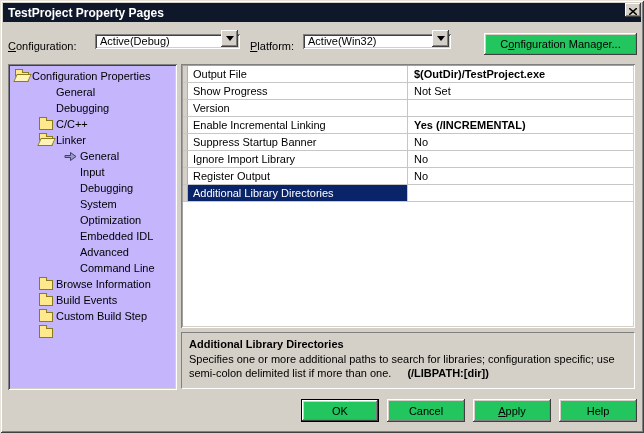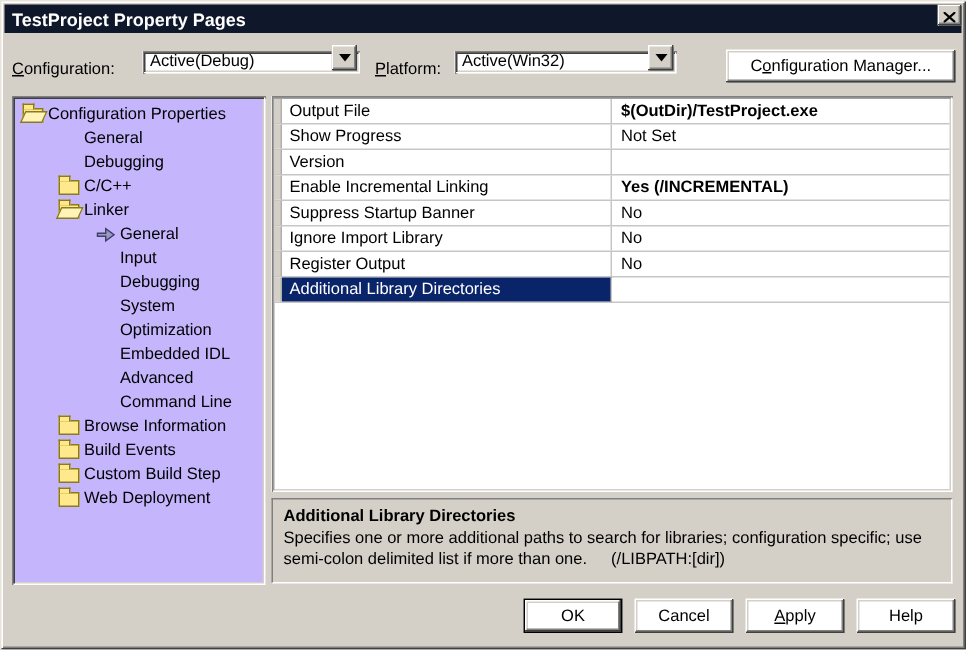--- a/index.html
+++ b/index.html
@@ -34,21 +34,21 @@
   }
   .combo-text{flex:1;padding-left:5px;line-height:15px;overflow:hidden;white-space:nowrap;}
   .combo-btn{
     width:17px;height:17px;margin:2px;background:#d4d0c8;
     box-shadow: inset -1px -1px 0 #404040, inset 1px 1px 0 #ffffff,
                 inset -2px -2px 0 #808080;
     display:flex;align-items:center;justify-content:center;
   }
   .tri{width:0;height:0;border-left:4px solid transparent;border-right:4px solid transparent;border-top:5px solid #000;}
   .btn{
-    background:#ffffff;border:none;font-size:11px;color:#000;padding:0;
+    background:#22c55e;border:none;font-size:11px;color:#000;padding:0;
     box-shadow: inset -1px -1px 0 #404040, inset 1px 1px 0 #ffffff,
                 inset -2px -2px 0 #808080, inset 2px 2px 0 #d4d0c8;
     cursor:default;
   }
   .cfgmgr{position:absolute;left:484px;top:33px;width:153px;height:22px;}
   
   .treepanel{
     position:absolute;left:8px;top:64px;width:169px;height:326px;background:#c4b5fd;
     box-shadow: inset 1px 1px 0 #808080, inset -1px -1px 0 #ffffff,
                 inset 2px 2px 0 #404040, inset -2px -2px 0 #d4d0c8;
@@ -86,24 +86,24 @@
     box-shadow: inset -1px -1px 0 #404040, inset 1px 1px 0 #ffffff,
                 inset -2px -2px 0 #808080;cursor:default;
   }
   
   .descpanel{
     position:absolute;left:181px;top:332px;width:454px;height:57px;background:#d4d0c8;
     border:1px solid;border-color:#808080 #ffffff #ffffff #808080;
     padding:4px 7px;line-height:14px;
   }
   .desc-title{font-weight:bold;margin-bottom:1px;}
-  .desc-flag{margin-left:16px;}
+  .desc-flag{margin-left:16px;font-weight:bold;}
   
   .btnrow{position:absolute;right:7px;bottom:11px;display:flex;gap:8px;}
-  .btnrow .btn{width:66px;height:23px;margin-top:24px;}
+  .btnrow .btn{width:78px;height:23px;margin-top:24px;}
   .btn-default{border:1px solid #000;}
 </style>
 </head>
 <body>
 
 <div class="dialog">
 
   <div class="titlebar">
     <span>TestProject Property Pages</span>
   </div>
@@ -195,21 +195,20 @@
     <div class="tree-item lvl1">
         <span class="ticon folder"></span>
         <span class="tlabel">Build Events</span>
       </div>
     <div class="tree-item lvl1">
         <span class="ticon folder"></span>
         <span class="tlabel">Custom Build Step</span>
       </div>
     <div class="tree-item lvl1">
         <span class="ticon folder"></span>
-        <span class="tlabel">Web Deployment</span>
       </div>
   </div>
 
   <div class="gridpanel">
     <div class="grow">
         <span class="strip"></span>
         <span class="pname">Output File</span>
         <span class="pvalue bold">$(OutDir)/TestProject.exe</span>
       </div>
     <div class="grow">

